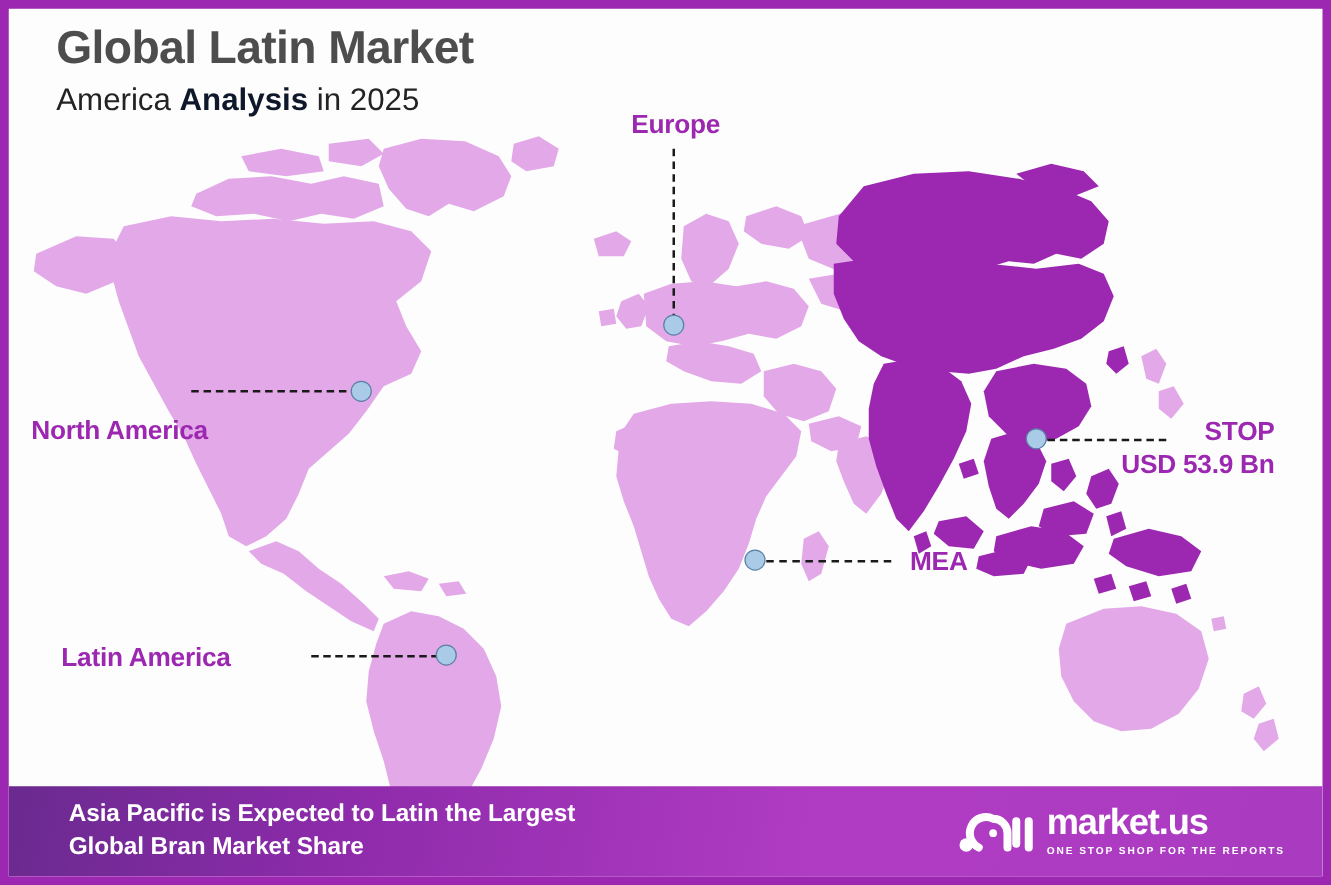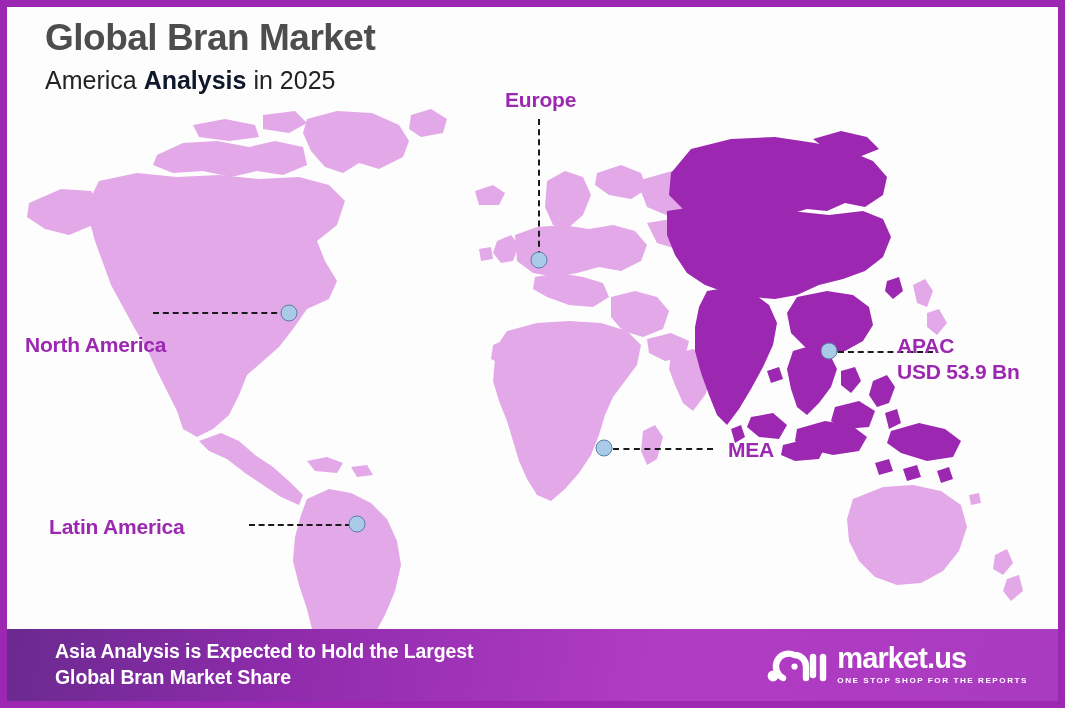--- a/index.html
+++ b/index.html
@@ -26,21 +26,21 @@
   }
   #subtitle .strong{font-weight:bold;color:#0f172a;}
 
   
   #map-wrap{
     position:absolute;left:0;top:78px;width:1051px;height:546px;z-index:10;
   }
   #map-wrap svg{display:block;width:100%;height:100%;}
 
   
-  #annotations{position:absolute;left:0;top:0;width:1051px;height:694px;z-index:30;}
+  #annotations{position:absolute;left:0;top:0;width:1051px;height:694px;z-index:30;text-align:right;}
   .marker{
     position:absolute;width:17px;height:17px;border-radius:50%;
     background:#a9cbe8;border:1.6px solid #5b7fa6;
     box-sizing:border-box;transform:translate(-50%,-50%);
   }
   .leader{position:absolute;height:0;border-top:2.5px dashed #1a1a1a;}
   .leader-v{position:absolute;width:0;border-left:2.5px dashed #1a1a1a;}
   .region-label{
     position:absolute;color:#9c27b0;font-weight:bold;
     font-size:21px;line-height:1.22;white-space:nowrap;
@@ -69,21 +69,21 @@
     color:#ffffff;font-size:8.1px;font-weight:bold;
     letter-spacing:1.55px;margin-top:4px;white-space:nowrap;
   }
 </style>
 </head>
 <body>
 
 <div id="infographic">
 
   <div id="header">
-    <div id="title">Global Bran Market</div>
+    <div id="title">Global Latin Market</div>
     <div id="subtitle"><span>America </span><span class="strong">Analysis</span><span> in 2025</span></div>
   </div>
 
   <div id="map-wrap">
     <svg viewBox="0 0 1051 546" xmlns="http://www.w3.org/2000/svg">
       <g fill="#e3a8e8">
 
         <path d="M300 34 L330 26 L365 28 L392 40 L402 56 L396 72 L372 84 L352 78 L336 88 L318 82 L304 66 L296 48 Z"></path>
         <path d="M404 30 L424 24 L440 34 L436 48 L414 52 L402 44 Z"></path>
 
@@ -184,40 +184,40 @@
 
     <div class="leader" style="left:146px;top:305px;width:134px;"></div>
     <div class="marker" style="left:282px;top:306px;"></div>
     <div class="region-label" style="left:18px;top:325px;">
       <span>North America</span>
     </div>
 
     <div class="marker" style="left:822px;top:344px;"></div>
     <div class="leader" style="left:831px;top:344px;width:95px;"></div>
     <div class="region-label" style="left:890px;top:326px;">
-      <span class="val">APAC</span>
+      <span class="val">STOP</span>
       <span class="val">USD 53.9 Bn</span>
     </div>
 
     <div class="marker" style="left:597px;top:441px;"></div>
     <div class="leader" style="left:606px;top:441px;width:100px;"></div>
     <div class="region-label" style="left:721px;top:430px;">
       <span>MEA</span>
     </div>
 
     <div class="region-label" style="left:42px;top:507px;">
       <span>Latin America</span>
     </div>
     <div class="leader" style="left:242px;top:517px;width:102px;"></div>
     <div class="marker" style="left:350px;top:517px;"></div>
   </div>
 
   <div id="footer">
     <div id="footer-text">
-      <div>Asia Analysis is Expected to Hold the Largest</div>
+      <div>Asia Pacific is Expected to Latin the Largest</div>
       <div>Global Bran Market Share</div>
     </div>
     <div id="logo">
       <svg id="logo-mark" width="62" height="40" viewBox="0 0 62 40">
         <circle cx="7" cy="31" r="5.4" fill="#ffffff"></circle>
         <path d="M17 33 A11.5 11.5 0 0 1 28.5 10 A11.5 11.5 0 0 1 40 21.5 L40 33" fill="none" stroke="#ffffff" stroke-width="6.4" stroke-linecap="round"></path>
         <circle cx="28.5" cy="21.5" r="3.1" fill="#ffffff"></circle>
         <path d="M47 12 L47 30" fill="none" stroke="#ffffff" stroke-width="6.4" stroke-linecap="round"></path>
         <path d="M57 12 L57 33" fill="none" stroke="#ffffff" stroke-width="6.4" stroke-linecap="round"></path>
       </svg>

